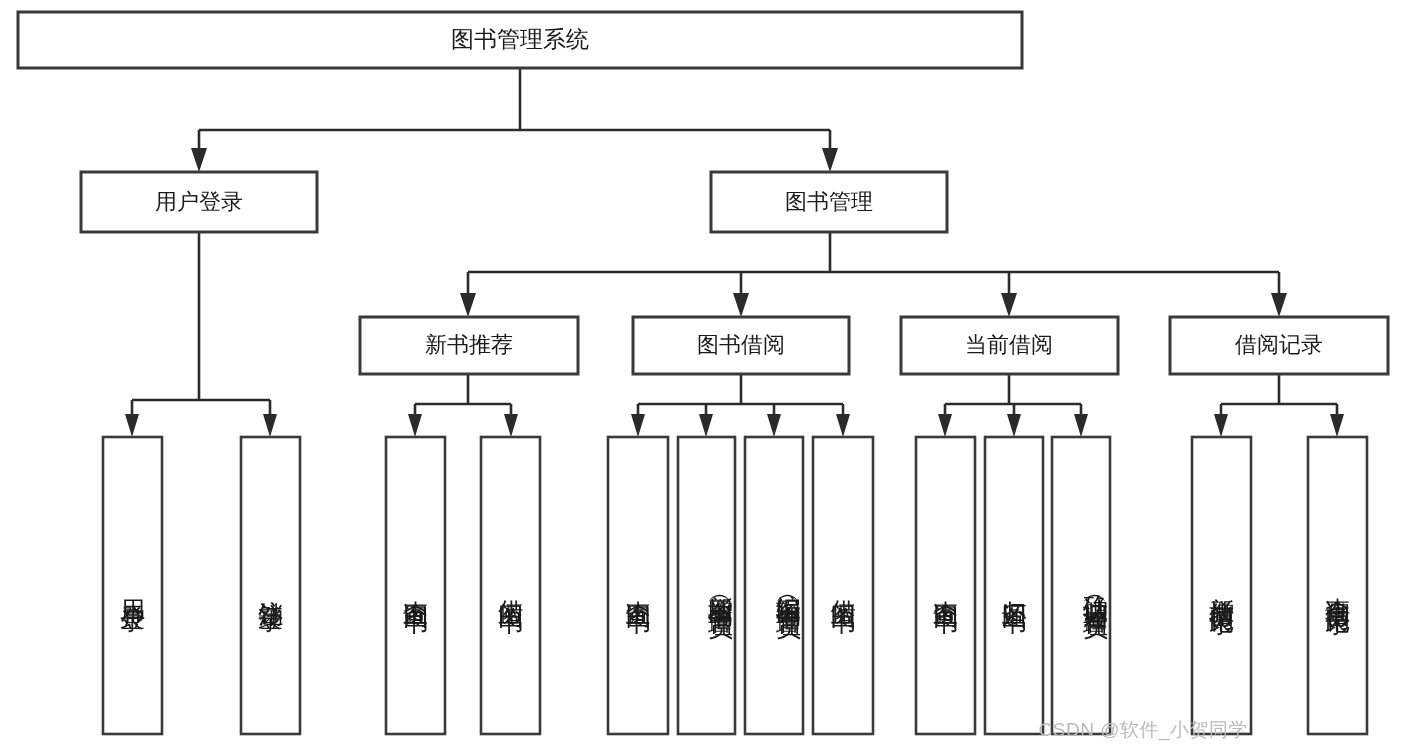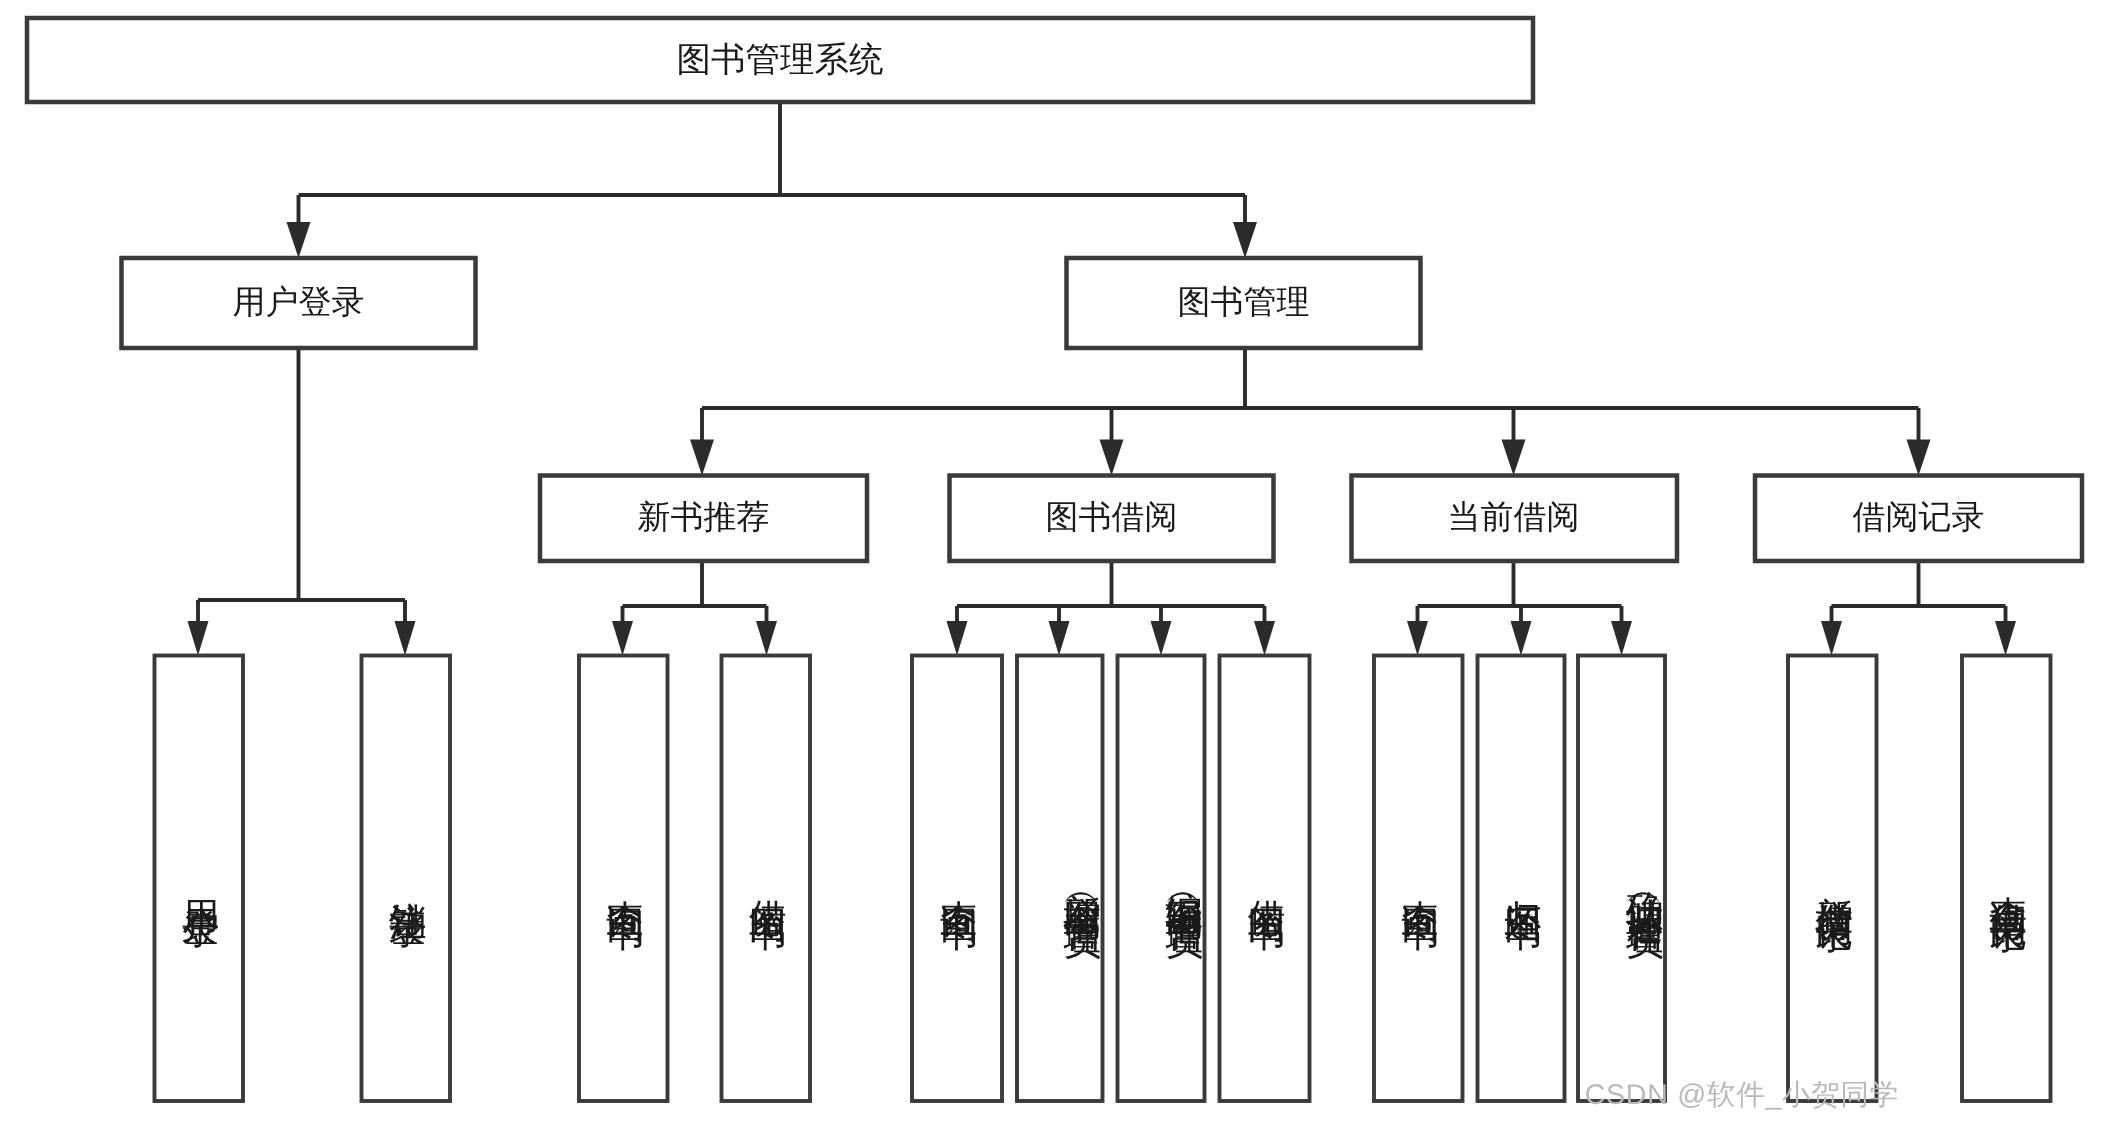--- a/index.html
+++ b/index.html
@@ -70,21 +70,21 @@
     letter-spacing: 3px;
     color: #1a1a1a;
     display: flex;
     align-items: center;
     justify-content: center;
     white-space: nowrap;
     pointer-events: none;
   }
   .watermark {
     position: absolute;
-    right: 6px;
+    right: 24px;
     bottom: 4px;
     font-family: "Liberation Sans", "DejaVu Sans", sans-serif;
     font-size: 19px;
     color: #b9b9b9;
     letter-spacing: 0.5px;
     white-space: nowrap;
   }
 </style>
 </head>
 <body>

